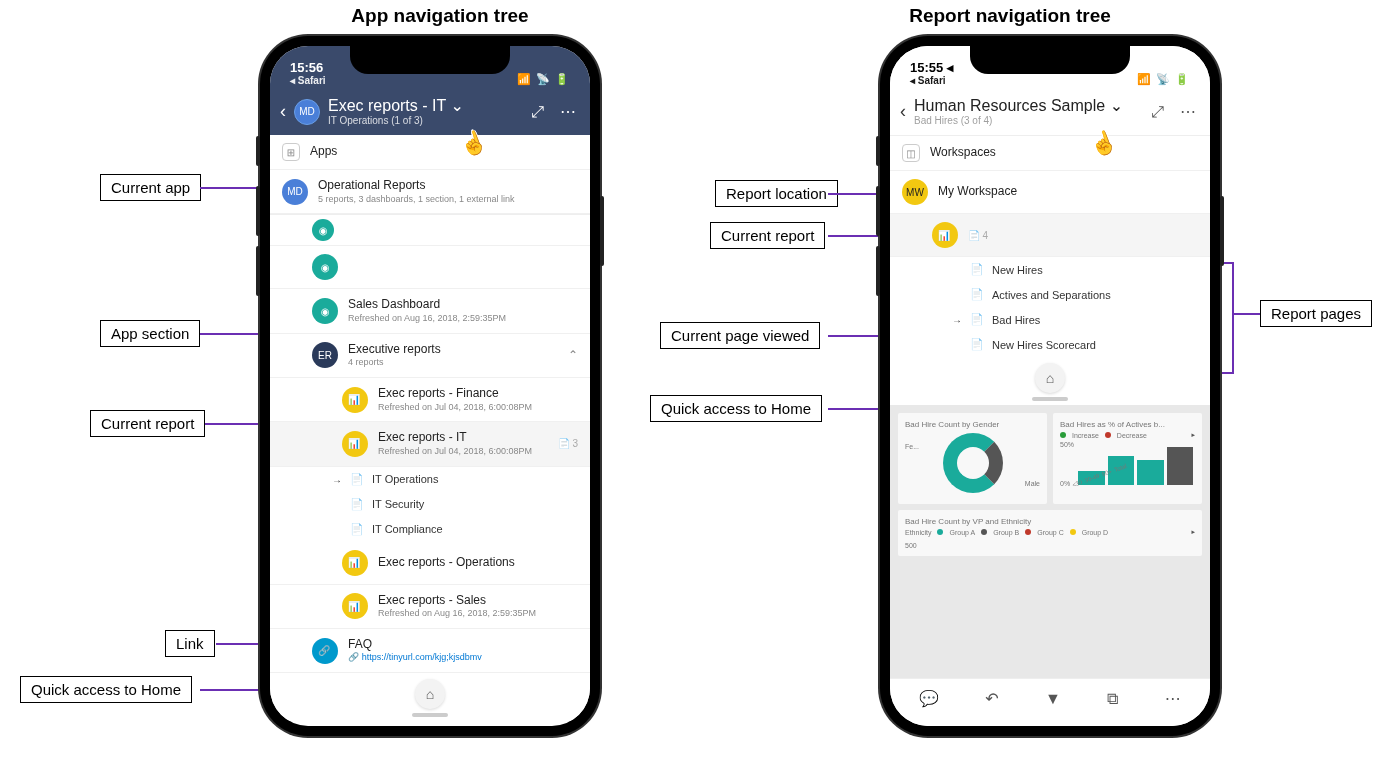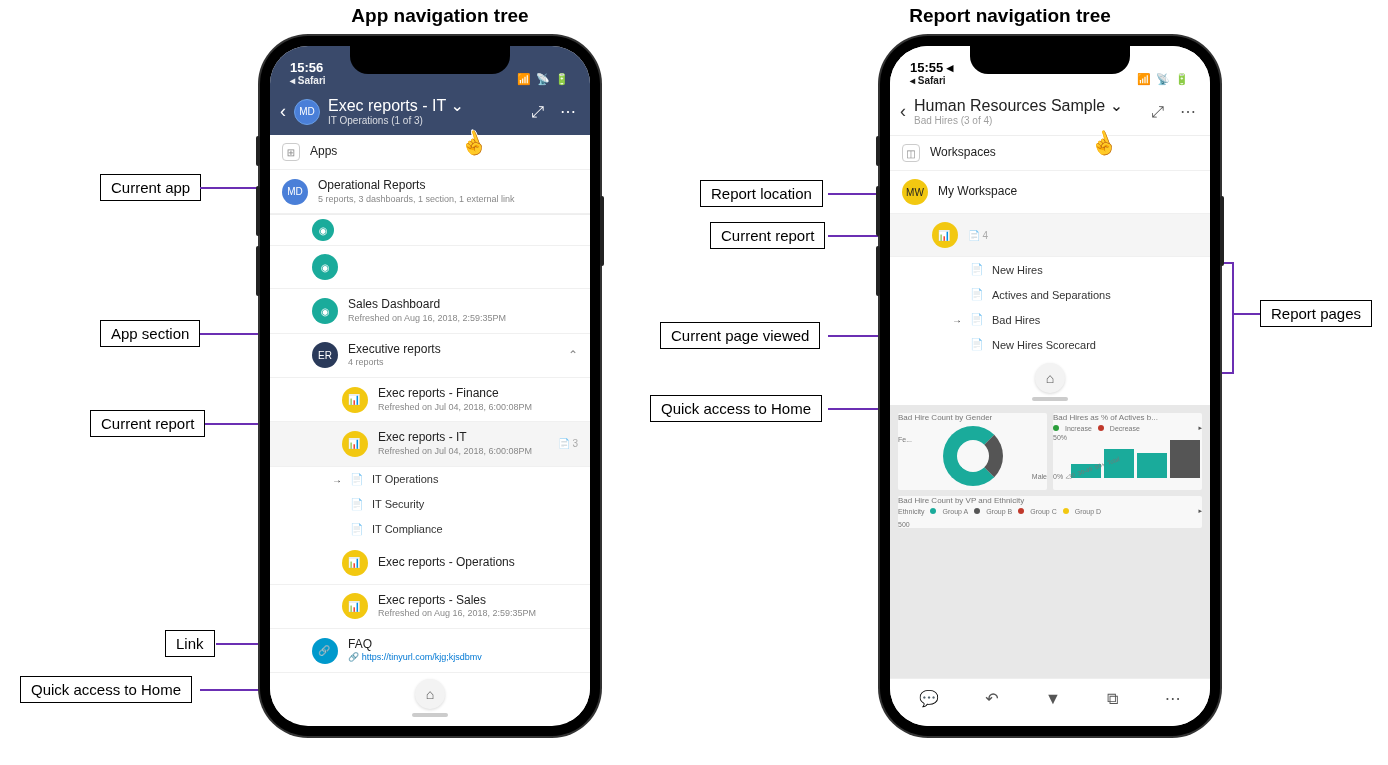--- a/index.html
+++ b/index.html
@@ -68,21 +68,21 @@
 .page-row { display: flex; align-items: center; padding: 6px 12px 6px 80px; gap: 8px; font-size: 11px; color: #333; }
 .page-row.active::before { content: "→"; margin-left: -18px; position: absolute; font-size: 10px; }
 .page-row.active { font-weight: 500; position: relative; }
 .page-icon { width: 14px; text-align: center; color: #666; font-size: 11px; }
 
 .home-btn-bar { display: flex; flex-direction: column; align-items: center; padding: 6px 0 4px; background: #fff; }
 .home-btn { width: 30px; height: 30px; border-radius: 50%; background: #f3f3f3; display: flex; align-items: center; justify-content: center; font-size: 14px; color: #555; box-shadow: 0 1px 3px rgba(0,0,0,0.15); }
 .drag-handle { width: 36px; height: 4px; background: #ccc; border-radius: 2px; margin-top: 4px; }
 
 .report-preview { background: #e8e8e8; padding: 8px; flex: 1; position: relative; }
-.chart-card { background: #f8f8f8; border-radius: 2px; padding: 0; font-size: 8px; color: #777; }
+.chart-card { background: #f8f8f8; border-radius: 2px; padding: 7px; font-size: 8px; color: #777; }
 .charts-row { display: flex; gap: 6px; margin-bottom: 6px; }
 .charts-row > div { flex: 1; }
 .chart-title { font-size: 8px; color: #777; margin-bottom: 2px; }
 .donut { width: 60px; height: 60px; border-radius: 50%; border: 14px solid #1aab9b; border-right-color: #555; margin: 4px auto; position: relative; }
 .bars { display: flex; align-items: flex-end; height: 50px; gap: 3px; padding: 4px 2px; }
 .bar { flex: 1; background: #1aab9b; }
 .legend { font-size: 7px; display: flex; gap: 6px; align-items: center; }
 .dot { width: 6px; height: 6px; border-radius: 50%; display: inline-block; }
 
 .bottom-toolbar { display: flex; justify-content: space-around; align-items: center; padding: 10px 6px 18px; background: #fff; border-top: 1px solid #eee; }
@@ -104,21 +104,21 @@
 
 <div class="callout" style="left:90px; top:410px;">Current report</div>
 <div class="callout-line" style="left:205px; top:423px; width:73px;"></div>
 
 <div class="callout" style="left:165px; top:630px;">Link</div>
 <div class="callout-line" style="left:216px; top:643px; width:62px;"></div>
 
 <div class="callout" style="left:20px; top:676px;">Quick access to Home</div>
 <div class="callout-line" style="left:200px; top:689px; width:210px;"></div>
 
-<div class="callout" style="left:700px; top:180px;">Report location</div>
+<div class="callout" style="left:715px; top:180px;">Report location</div>
 <div class="callout-line" style="left:828px; top:193px; width:70px;"></div>
 
 <div class="callout" style="left:710px; top:222px;">Current report</div>
 <div class="callout-line" style="left:828px; top:235px; width:70px;"></div>
 
 <div class="callout" style="left:660px; top:322px;">Current page viewed</div>
 <div class="callout-line" style="left:828px; top:335px; width:70px;"></div>
 
 <div class="callout" style="left:650px; top:395px;">Quick access to Home</div>
 <div class="callout-line" style="left:828px; top:408px; width:215px;"></div>

